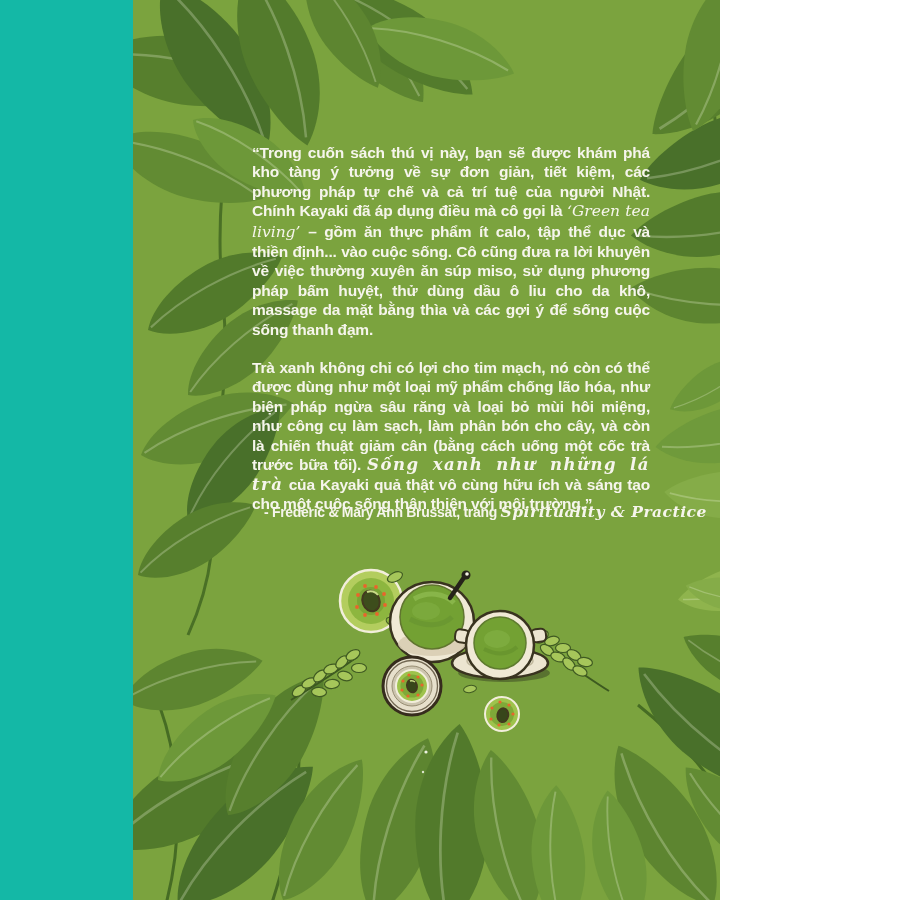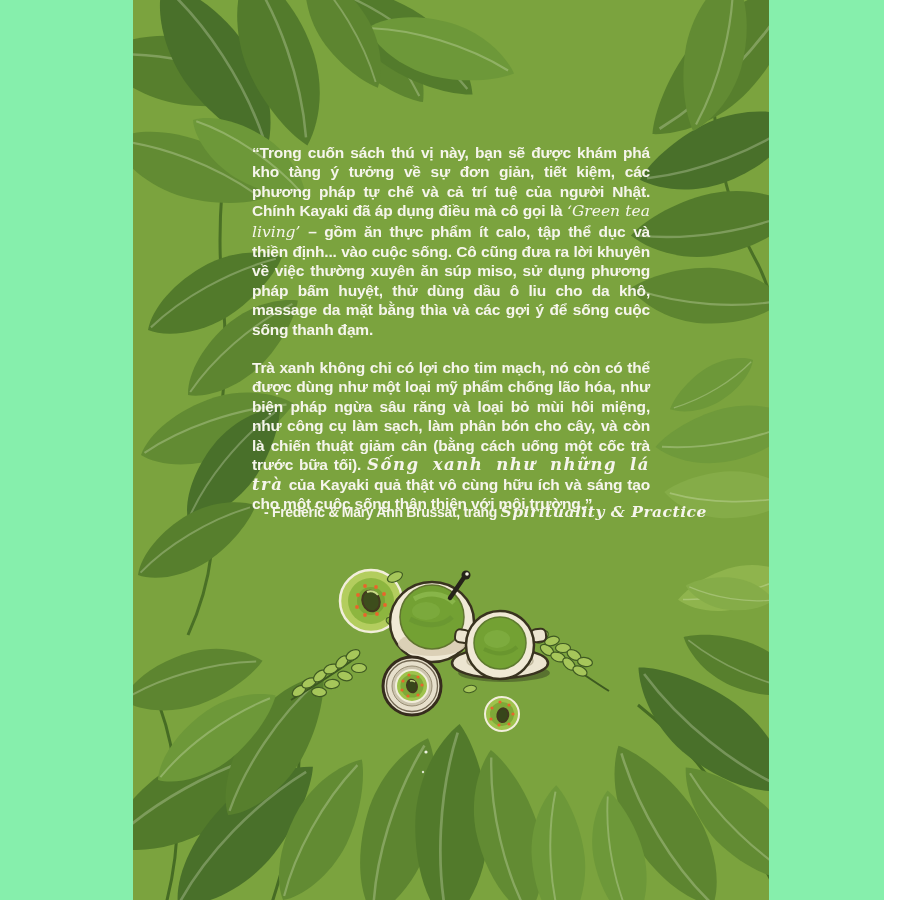--- a/index.html
+++ b/index.html
@@ -1,19 +1,19 @@
 <!DOCTYPE html>
 <html><head>
 <meta charset="utf-8">
 <style>
   html, body { margin: 0; padding: 0; }
   body { background: #ffffff; font-family: "Liberation Sans", sans-serif; }
   .page {
-    position: relative; width: 884px; height: 900px;
-    background: #86efac; overflow: hidden;
+    position: relative; width: 720px; height: 900px;
+    background: #14b8a6; overflow: hidden;
   }
   .cover {
     position: absolute; left: 133px; top: 0; width: 636px; height: 900px;
     background: #7ba33e; overflow: hidden;
   }
   .decor { position: absolute; left: 0; top: 0; width: 636px; height: 900px; display: block; }
   .quote {
     position: absolute; left: 119px; top: 143px; width: 398px;
     color: #f6f5ec; font-size: 15.5px; line-height: 19.4px; font-weight: 700;
     letter-spacing: -0.2px; text-align: justify;

